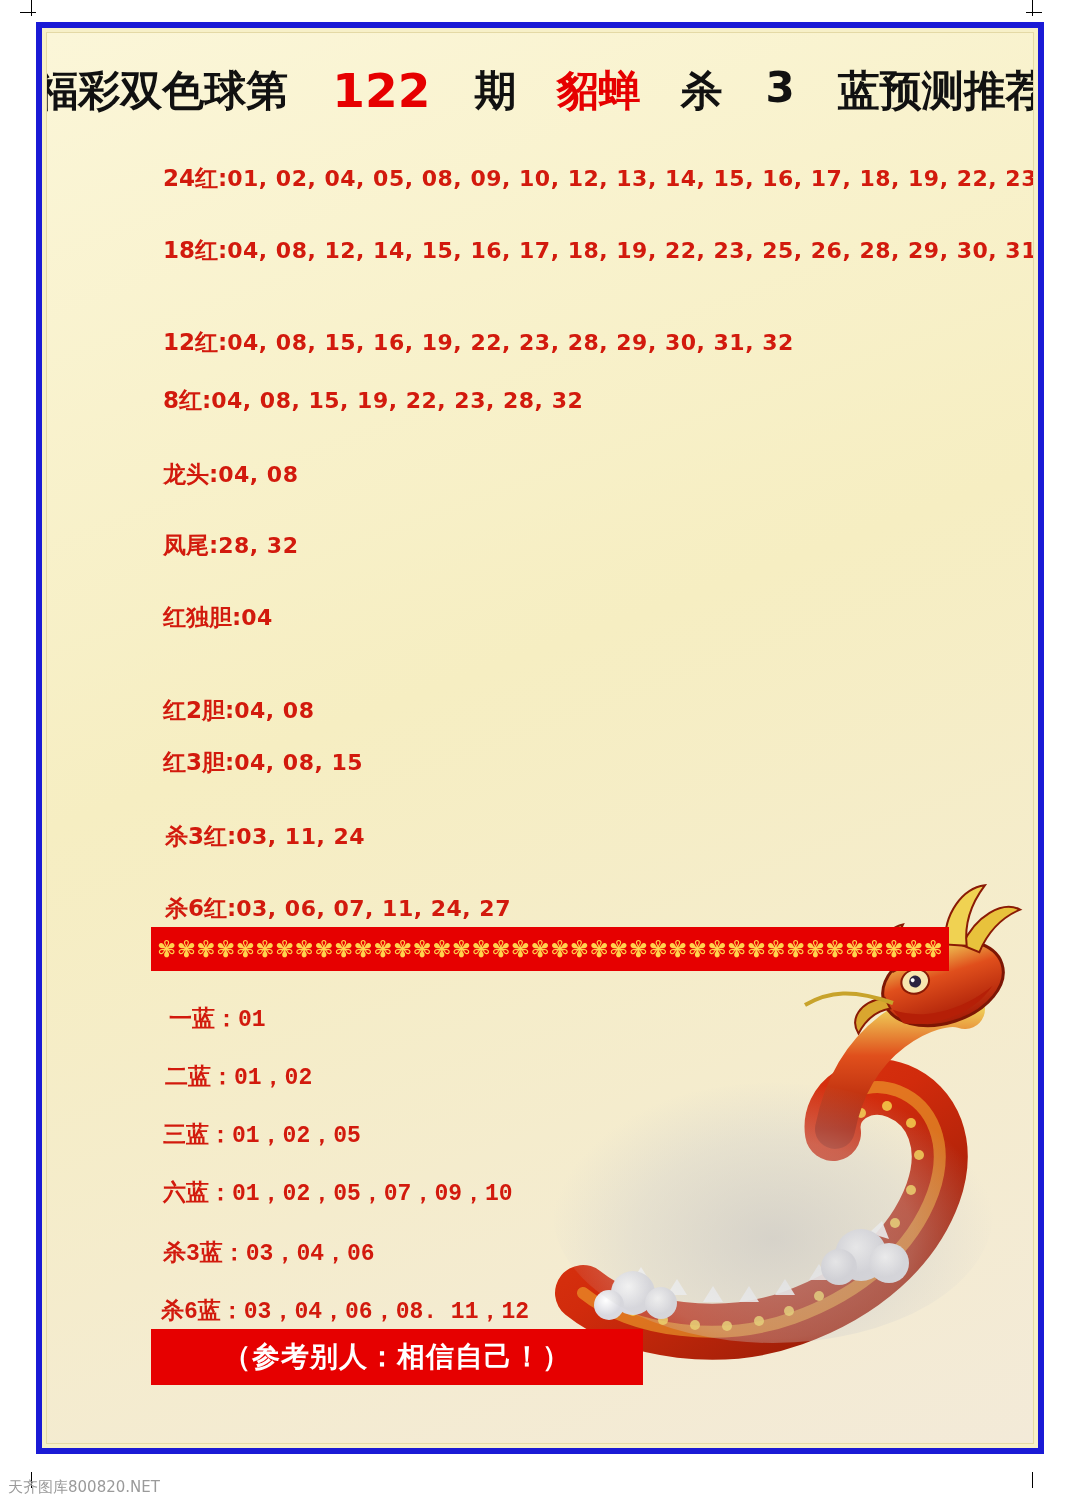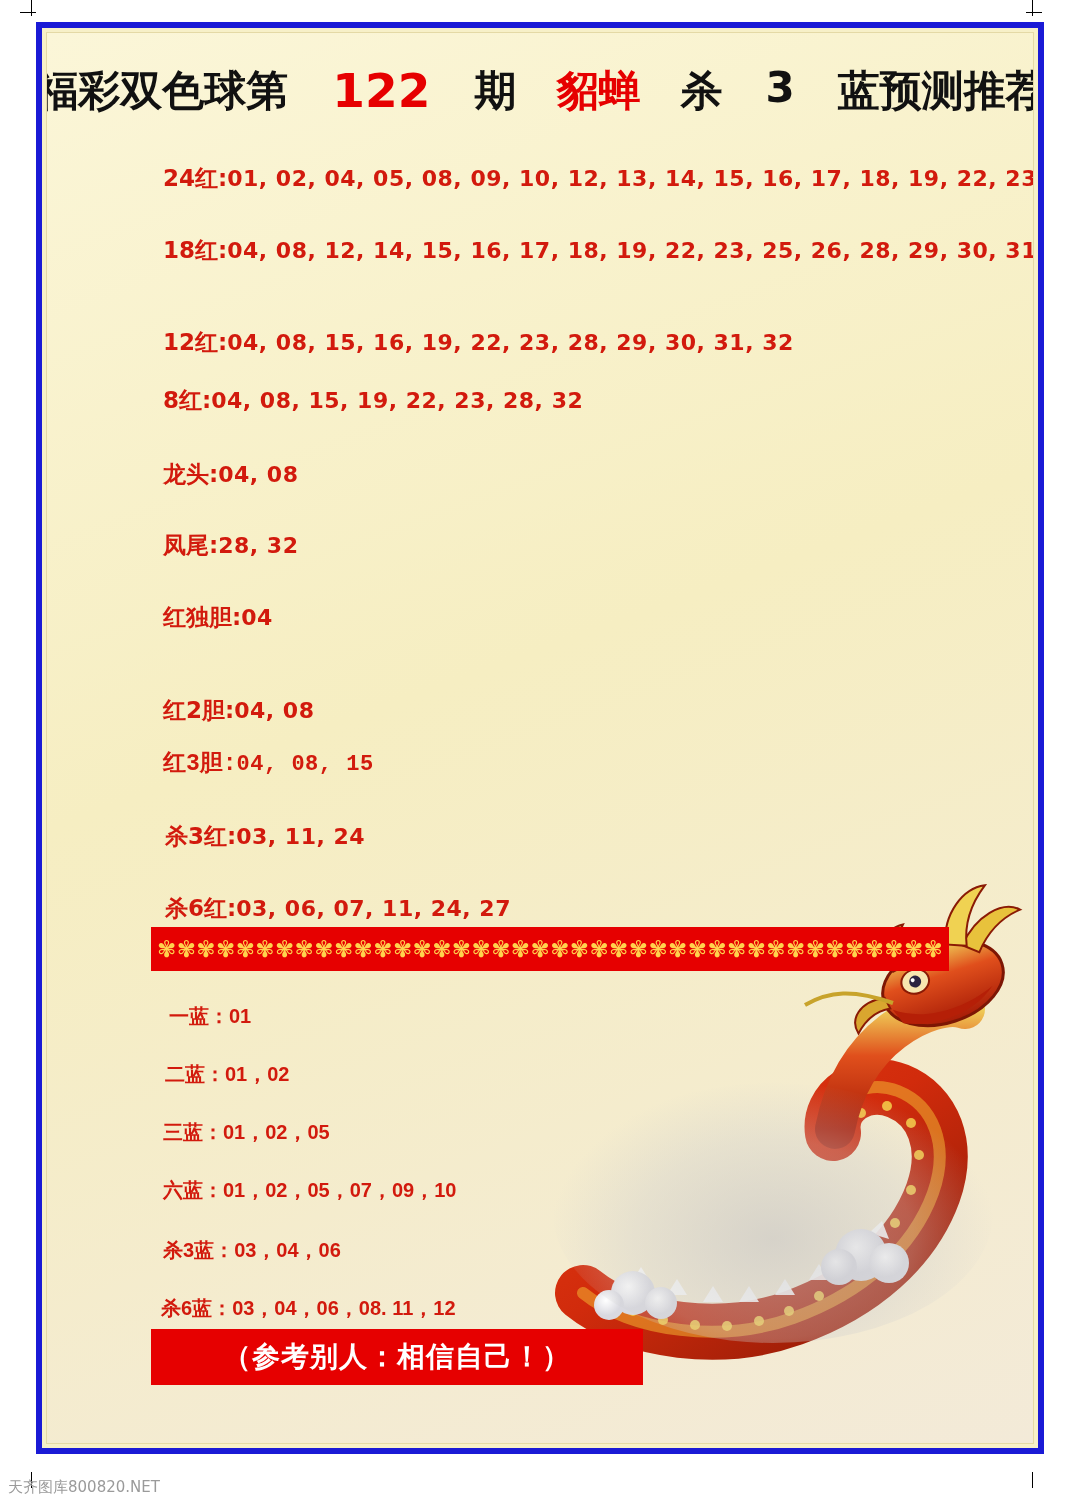--- a/index.html
+++ b/index.html
@@ -110,21 +110,21 @@
   .line .val { font-size: 22px; letter-spacing: 0.5px; }
 
   .l-24  { position:absolute; left: 116px; top: 18px; }
   .l-18  { position:absolute; left: 116px; top: 90px; }
   .l-12  { position:absolute; left: 116px; top: 163px; margin-top: 19px; }
   .l-8   { position:absolute; left: 116px; top: 240px; }
   .l-lt  { position:absolute; left: 116px; top: 314px; }
   .l-fw  { position:absolute; left: 116px; top: 385px; }
   .l-d1  { position:absolute; left: 116px; top: 457px; }
   .l-d2  { position:absolute; left: 116px; top: 530px; margin-top: 20px; }
-  .l-d3  { position:absolute; left: 116px; top: 602px; font-family: Liberation Mono, monospace; }
+  .l-d3  { position:absolute; left: 116px; top: 602px; }
   .l-k3  { position:absolute; left: 118px; top: 676px; }
   .l-k6  { position:absolute; left: 118px; top: 748px; }
 
   .divider {
     position: absolute;
     left: 104px;
     top: 894px;
     width: 798px;
     height: 44px;
     background: #e60000;
@@ -138,23 +138,23 @@
   .divider .fl {
     color: #ffd24d;
     font-size: 23px;
     line-height: 1;
     font-family: "DejaVu Sans", sans-serif;
   }
 
   .blue-lines { position: absolute; left: 0; top: 950px; width: 100%; }
   .bline {
     color: #d21a0d;
-    font-family: Liberation Sans, sans-serif;
+    font-family: Liberation Mono, monospace;
     font-weight: bold;
-    font-size: 20px;
+    font-size: 23px;
     white-space: nowrap;
   }
   .b1 { position:absolute; left: 122px; top: 20px; }
   .b2 { position:absolute; left: 118px; top: 78px; }
   .b3 { position:absolute; left: 116px; top: 136px; }
   .b6 { position:absolute; left: 116px; top: 194px; }
   .bk3{ position:absolute; left: 116px; top: 254px; }
   .bk6{ position:absolute; left: 114px; top: 312px; }
 
   .footer-banner {

